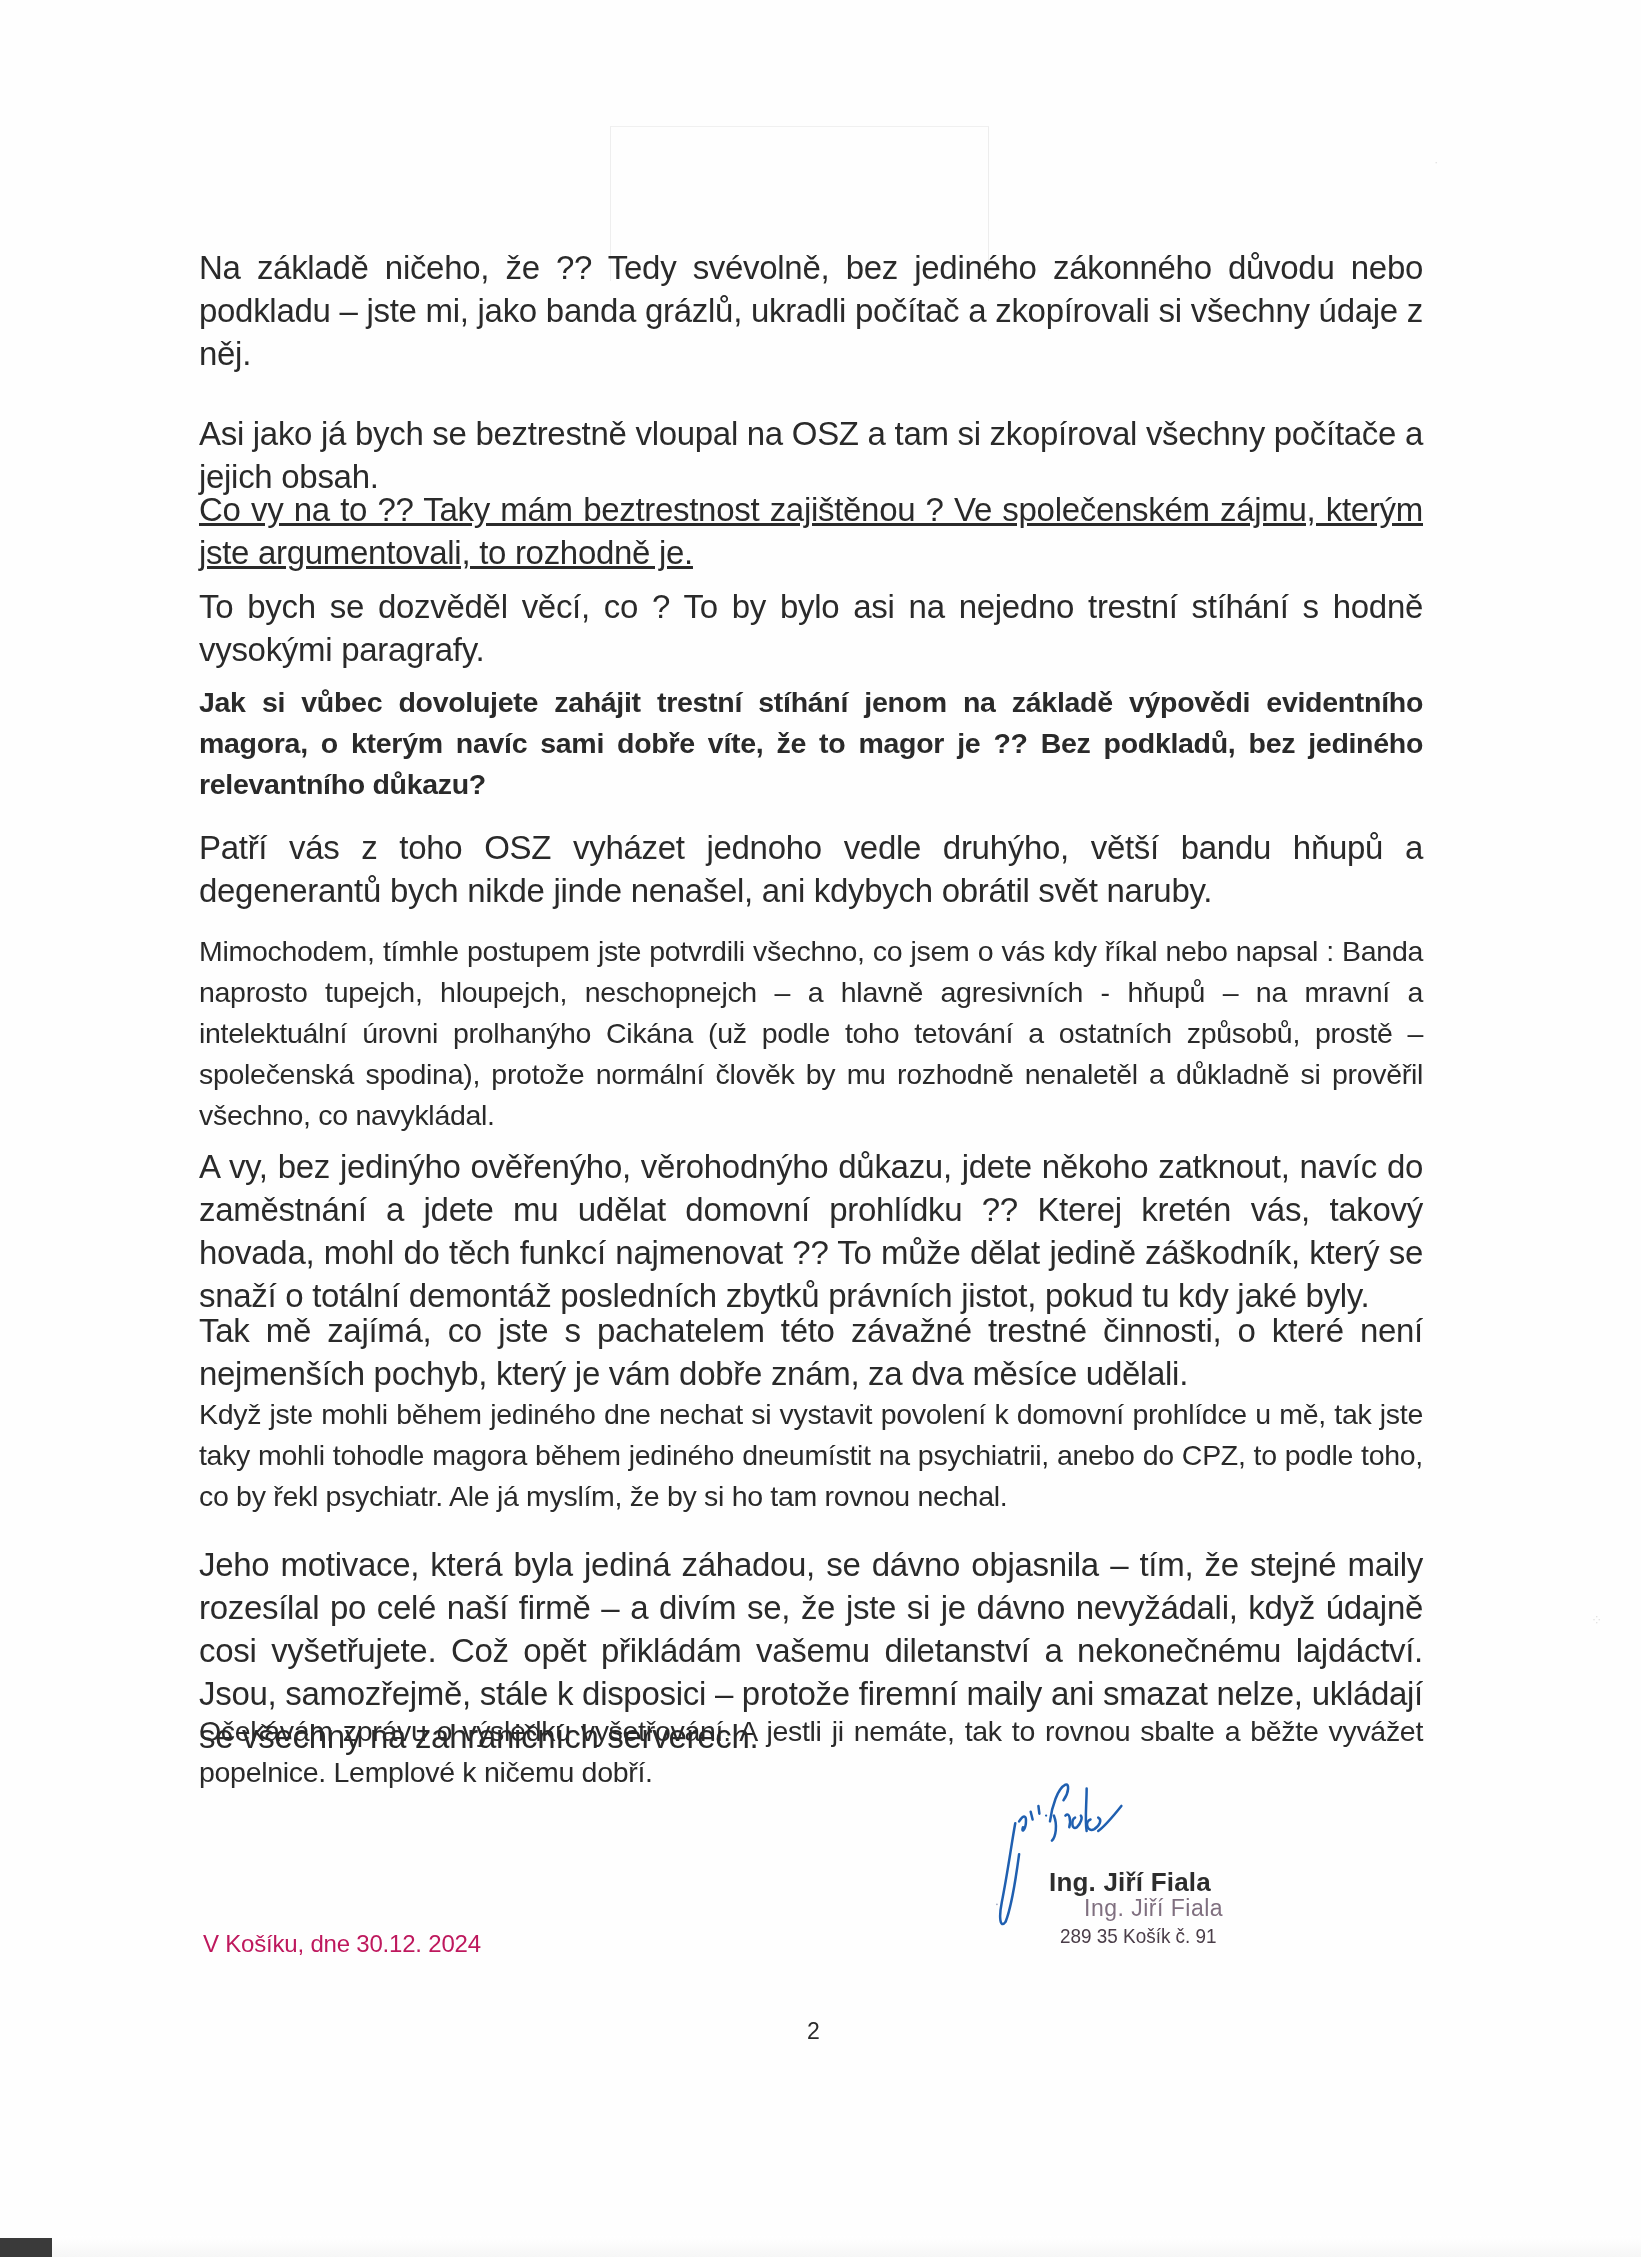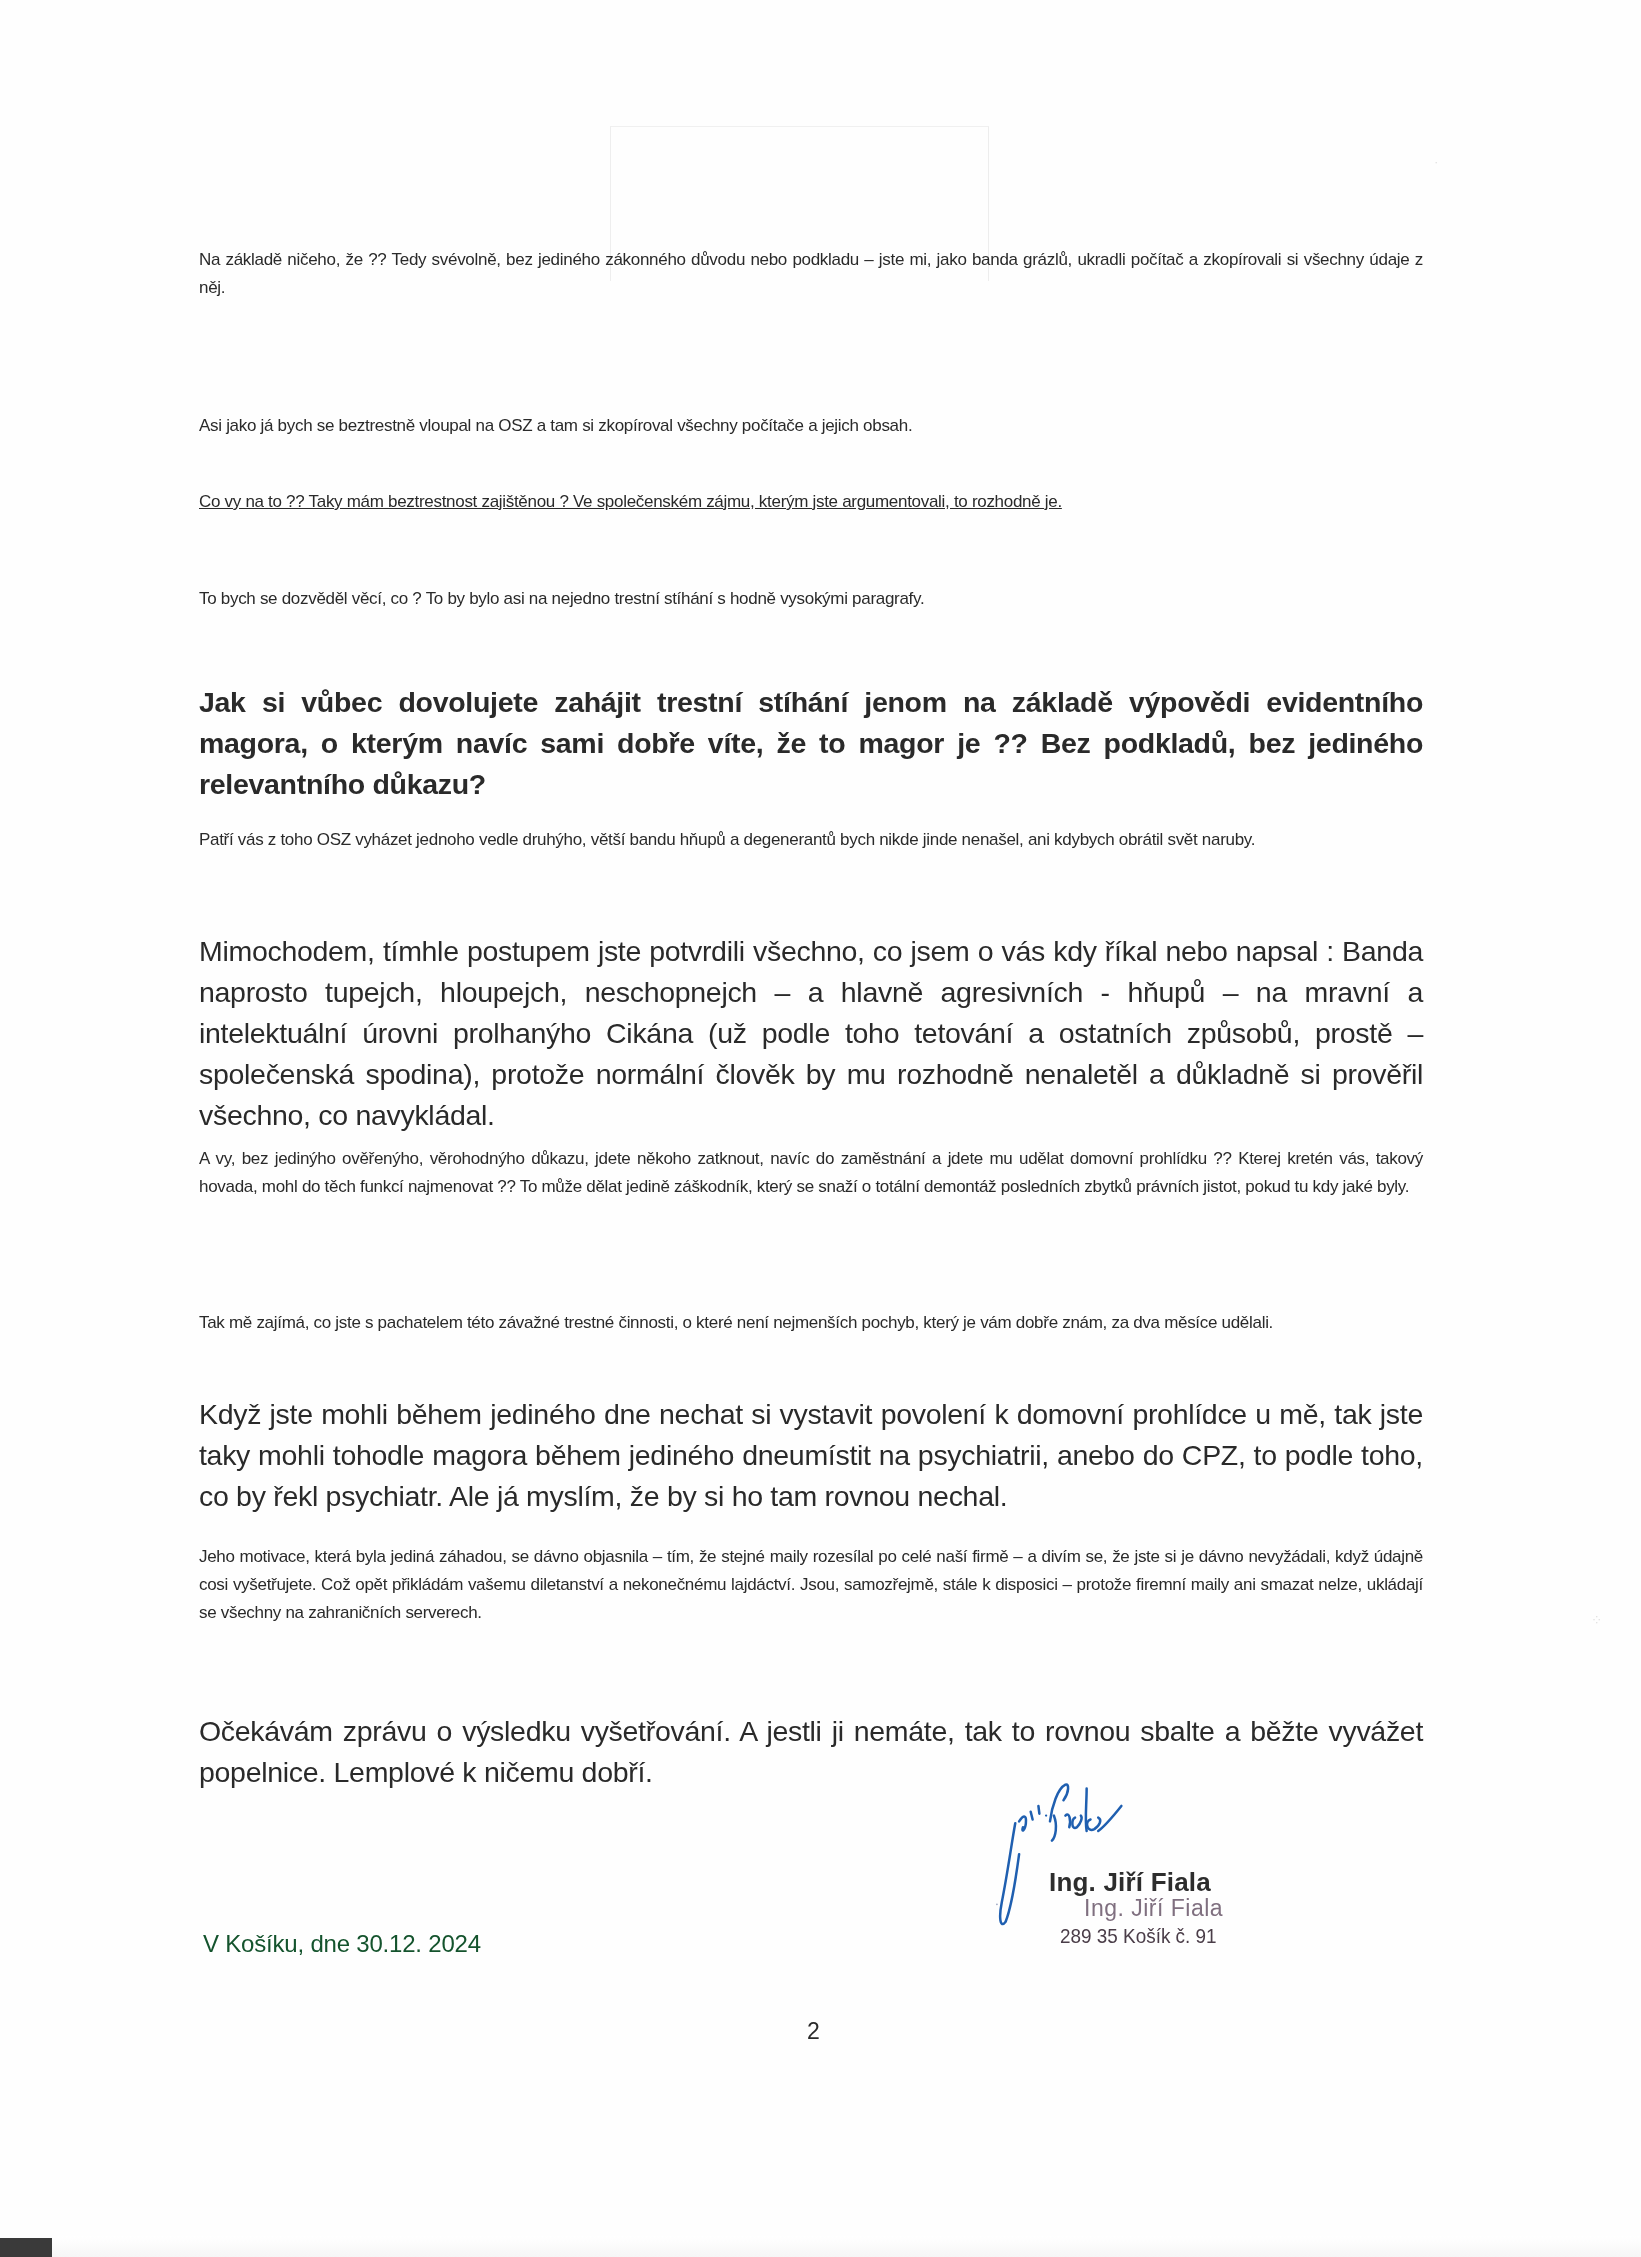--- a/index.html
+++ b/index.html
@@ -44,22 +44,22 @@
     }
     .para {
       position: absolute;
       left: 0;
       width: 1224px;
       text-align: justify;
       text-align-last: left;
       margin: 0;
     }
     .p-small {
-      font-size: 17px;
-      line-height: 28px;
+      font-size: 33px;
+      line-height: 43px;
       letter-spacing: -0.3px;
     }
     .p-large {
       font-size: 28.5px;
       line-height: 41px;
       letter-spacing: -0.3px;
     }
     .signature-block {
       position: absolute;
       left: 994px;
@@ -99,21 +99,21 @@
       color: #4a3d48;
       transform: scaleX(0.9);
       transform-origin: left center;
       white-space: nowrap;
     }
     .place-date {
       position: absolute;
       left: 203px;
       top: 1930px;
       font-size: 24px;
-      color: #14532d;
+      color: #be185d;
       letter-spacing: -0.2px;
     }
     .page-number {
       position: absolute;
       left: 807px;
       top: 2018px;
       font-size: 23px;
       color: #2a2a2a;
     }
     .scan-bar {

